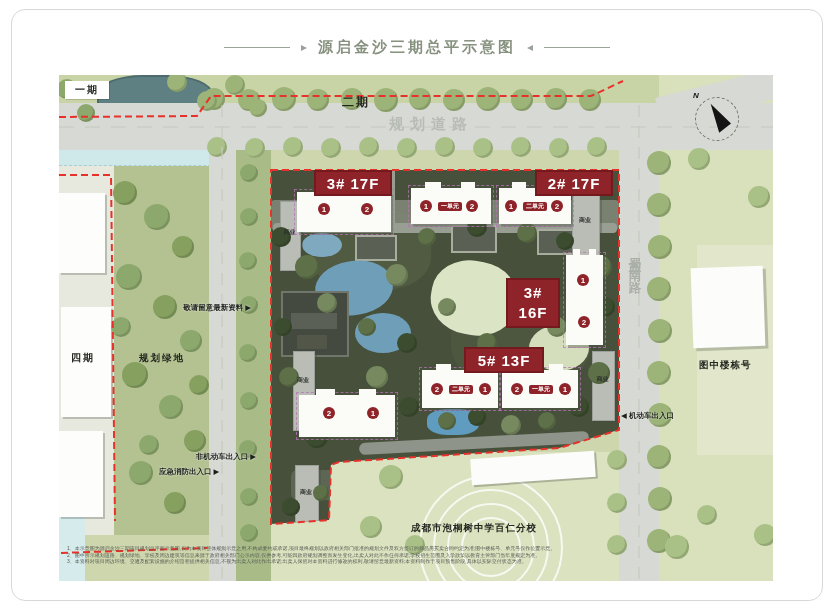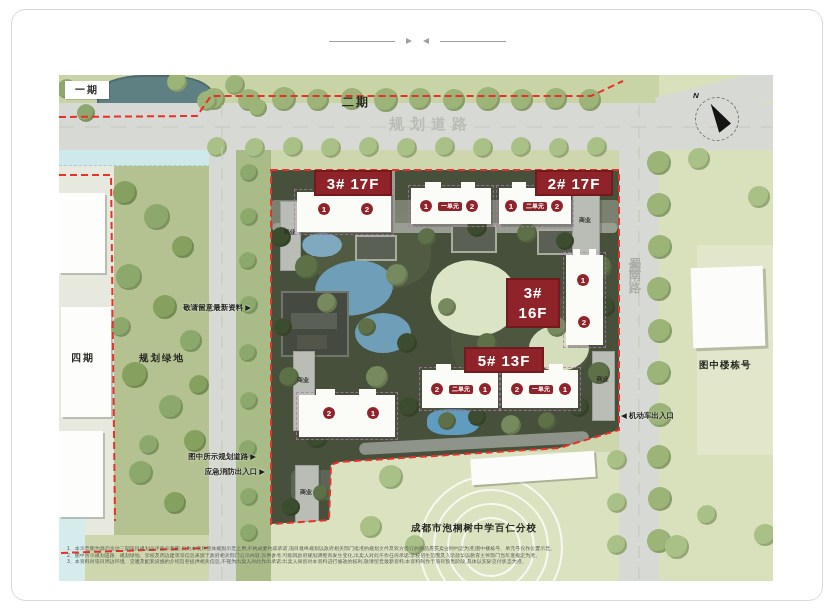--- a/index.html
+++ b/index.html
@@ -40,20 +40,21 @@
 </style>
 </head>
 <body>
 
 <div id="page">
   <div id="frame"></div>
 
   <div id="titlebar">
     <span class="deco-line"></span>
     <span class="tri-r"></span>
+    <span id="page-title">源启金沙三期总平示意图</span>
     <span class="tri-l"></span>
     <span class="deco-line"></span>
   </div>
 
   <div id="map">
 
     <div class="abs z1" style="left:0;top:0;width:612px;height:28px;background:#c9d4a6;"></div>
     <div class="abs z1" style="left:600px;top:0;width:114px;height:506px;background:#d9e0bc;"></div>
     <div class="abs z1" style="left:638px;top:170px;width:76px;height:210px;background:#e2e7cb;"></div>
     <div class="abs z1" style="left:150px;top:377px;width:450px;height:129px;background:#dbe2c0;"></div>
@@ -203,23 +204,23 @@
     <div class="lbl" style="left:80px;top:277px;font-size:9.5px;letter-spacing:2px;">规划绿地</div>
     <div class="lbl" style="left:640px;top:284px;font-size:9.5px;letter-spacing:1px;">图中楼栋号</div>
     <div class="lbl" style="left:330px;top:40px;font-size:15px;color:#b7bcb4;letter-spacing:6px;font-weight:bold;">规划道路</div>
     <div class="lbl" style="left:567px;top:172px;font-size:12.5px;color:#a9afa7;writing-mode:vertical-rl;letter-spacing:6px;font-weight:bold;">蜀西南一路</div>
     <div class="lbl" style="left:352px;top:447px;font-size:9.5px;letter-spacing:1px;">成都市泡桐树中学百仁分校</div>
 
     <div class="entr" style="left:100px;top:228px;width:92px;text-align:right;">
       <span>敬请留意最新资料</span> <span>▶</span>
     </div>
     <div class="entr" style="left:105px;top:377px;width:92px;text-align:right;">
-      <span>图中所示规划道路</span> <span>▶</span>
-    </div>
-    <div class="entr" style="left:110px;top:392px;width:96px;text-align:right;">
+      <span>非机动车出入口</span> <span>▶</span>
+    </div>
+    <div class="entr" style="left:100px;top:392px;width:96px;text-align:left;">
       <span>应急消防出入口</span> <span>▶</span>
     </div>
     <div class="entr" style="left:562px;top:336px;width:90px;">
       <span>◀</span> <span>机动车出入口</span>
     </div>
 
     <div id="compass">
       <div class="circ"></div>
       <div class="needle"></div>
       <div class="nlab">N</div>

